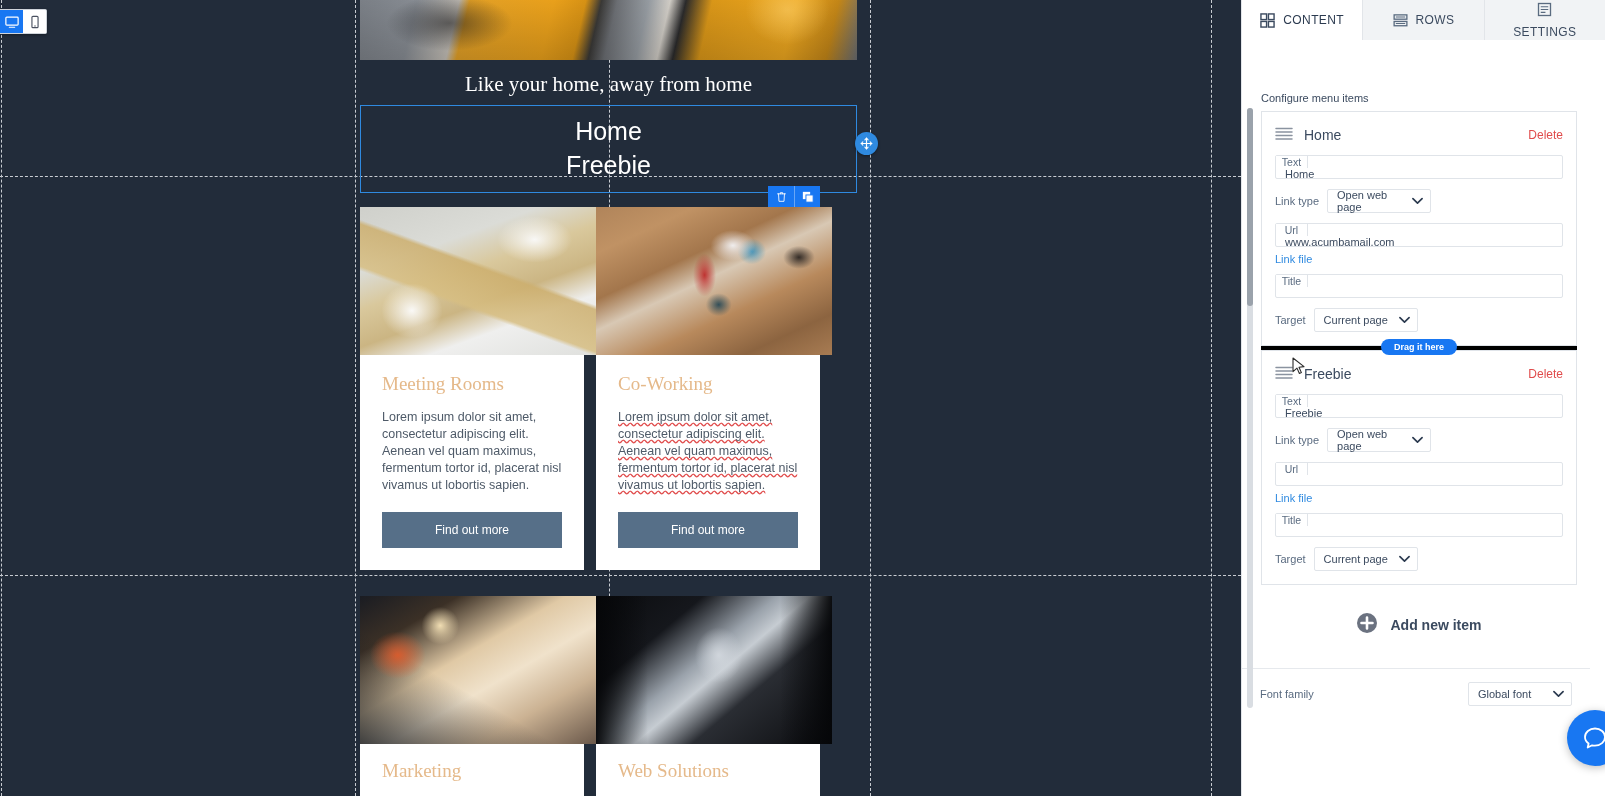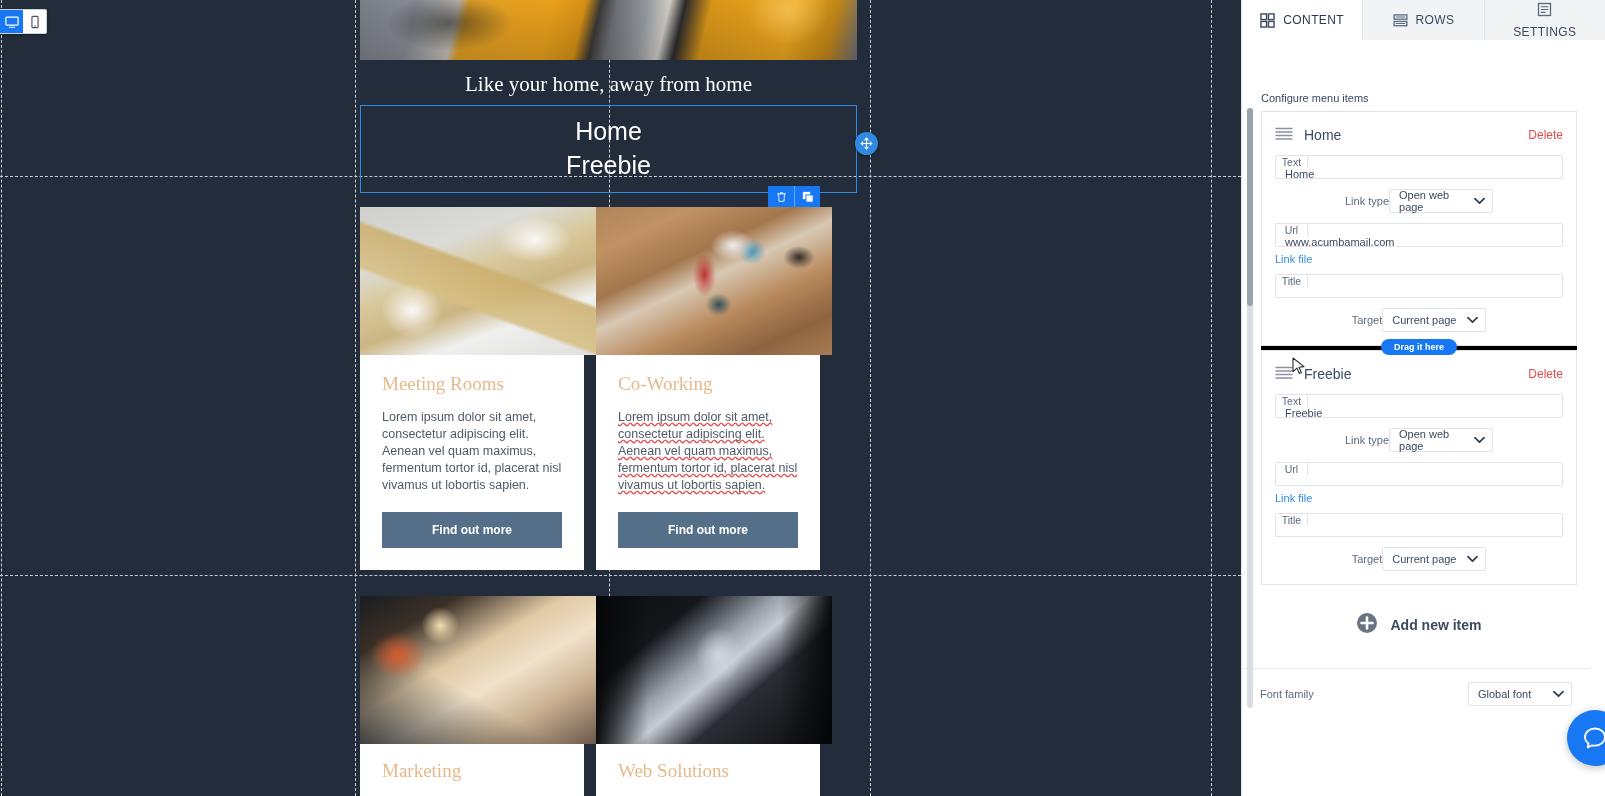--- a/index.html
+++ b/index.html
@@ -153,21 +153,21 @@
   .card-text {
     color: #4e5a68;
     font-size: 12.5px;
     line-height: 17px;
     margin-bottom: 18px;
   }
   .cta {
     display: block; width: 100%;
     background: #566f88;
     color: #ffffff;
-    font-size: 12px; font-weight: bold;
+    font-size: 12px; font-weight: normal;
     text-align: center;
     padding: 11px 0;
     border: none; cursor: pointer;
     font-family: "Liberation Sans", sans-serif;
   }
   .spell { text-decoration: underline wavy #e04b4b; text-decoration-skip-ink: none; }
 
   .block-toolbar {
     position: absolute; right: 0; top: -21px;
     display: flex; z-index: 25;
@@ -261,22 +261,22 @@
     background: #fff;
   }
   .field-input {
     flex: 1; border: none; outline: none;
     font-size: 11px; color: #3b4a5f;
     padding: 0 9px;
     font-family: "Liberation Sans", sans-serif;
     background: transparent;
   }
   .sel-row {
-    display: flex; align-items: center; justify-content: center;
-    margin-bottom: 10px; height: 24px;
+    display: flex; align-items: center; justify-content: flex-start;
+    margin-bottom: 10px; height: 24px; gap: 8px;
   }
   .sel-row .sr-label { font-size: 11px; color: #5a6b80; }
   .select-box {
     width: 104px; height: 24px;
     border: 1px solid #e0e4e9; border-radius: 2px;
     display: flex; align-items: center; justify-content: space-between;
     padding: 0 7px 0 9px;
     font-size: 11px; color: #3b4a5f;
     cursor: pointer; background: #fff;
   }

